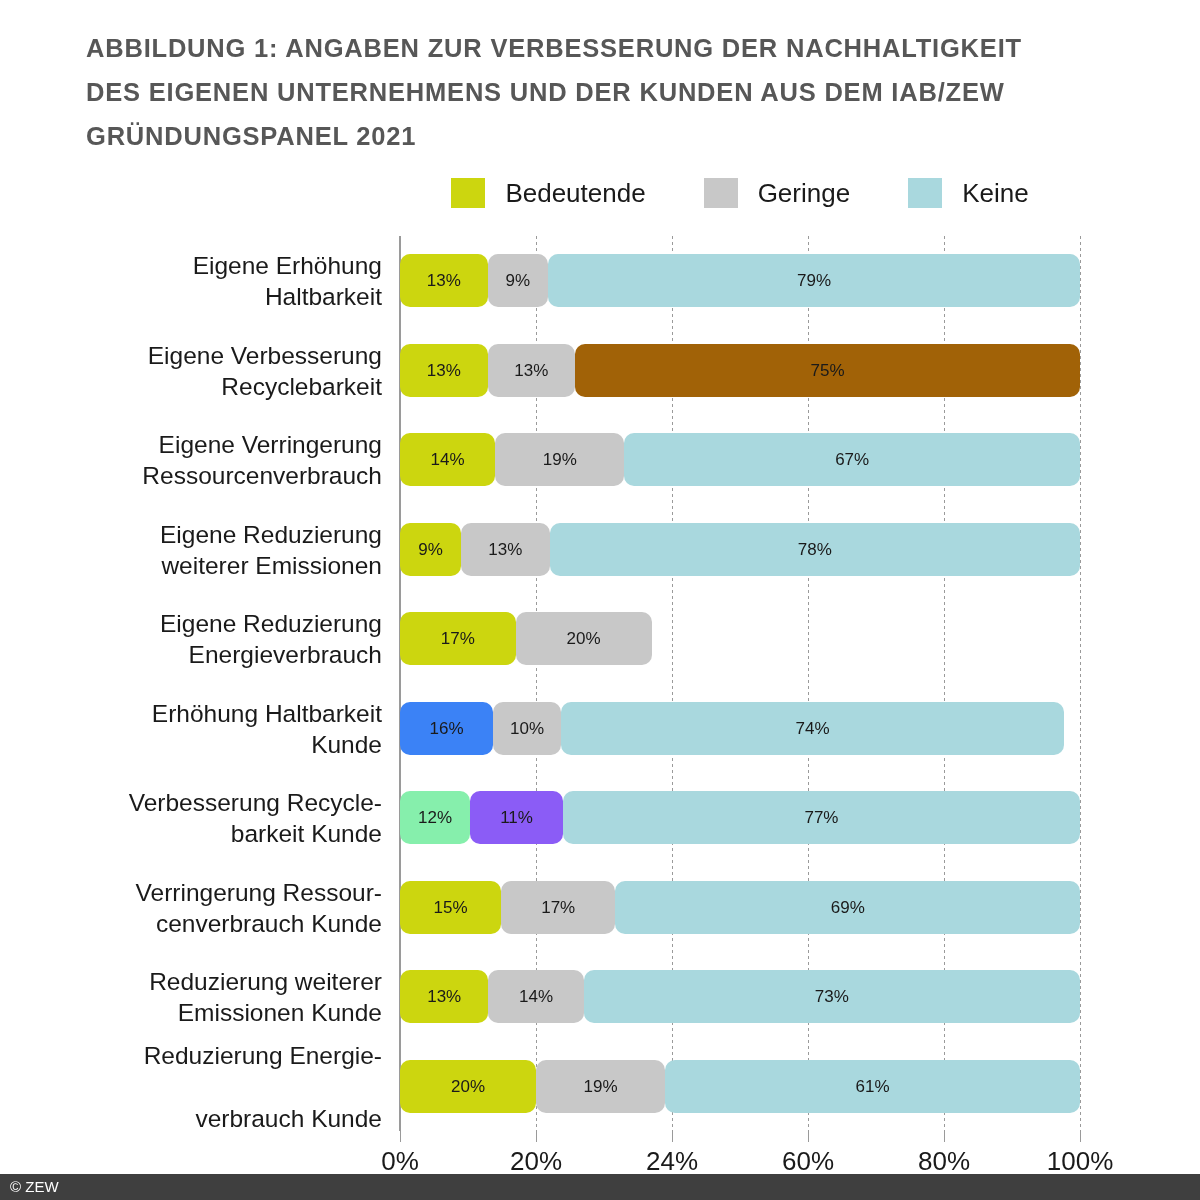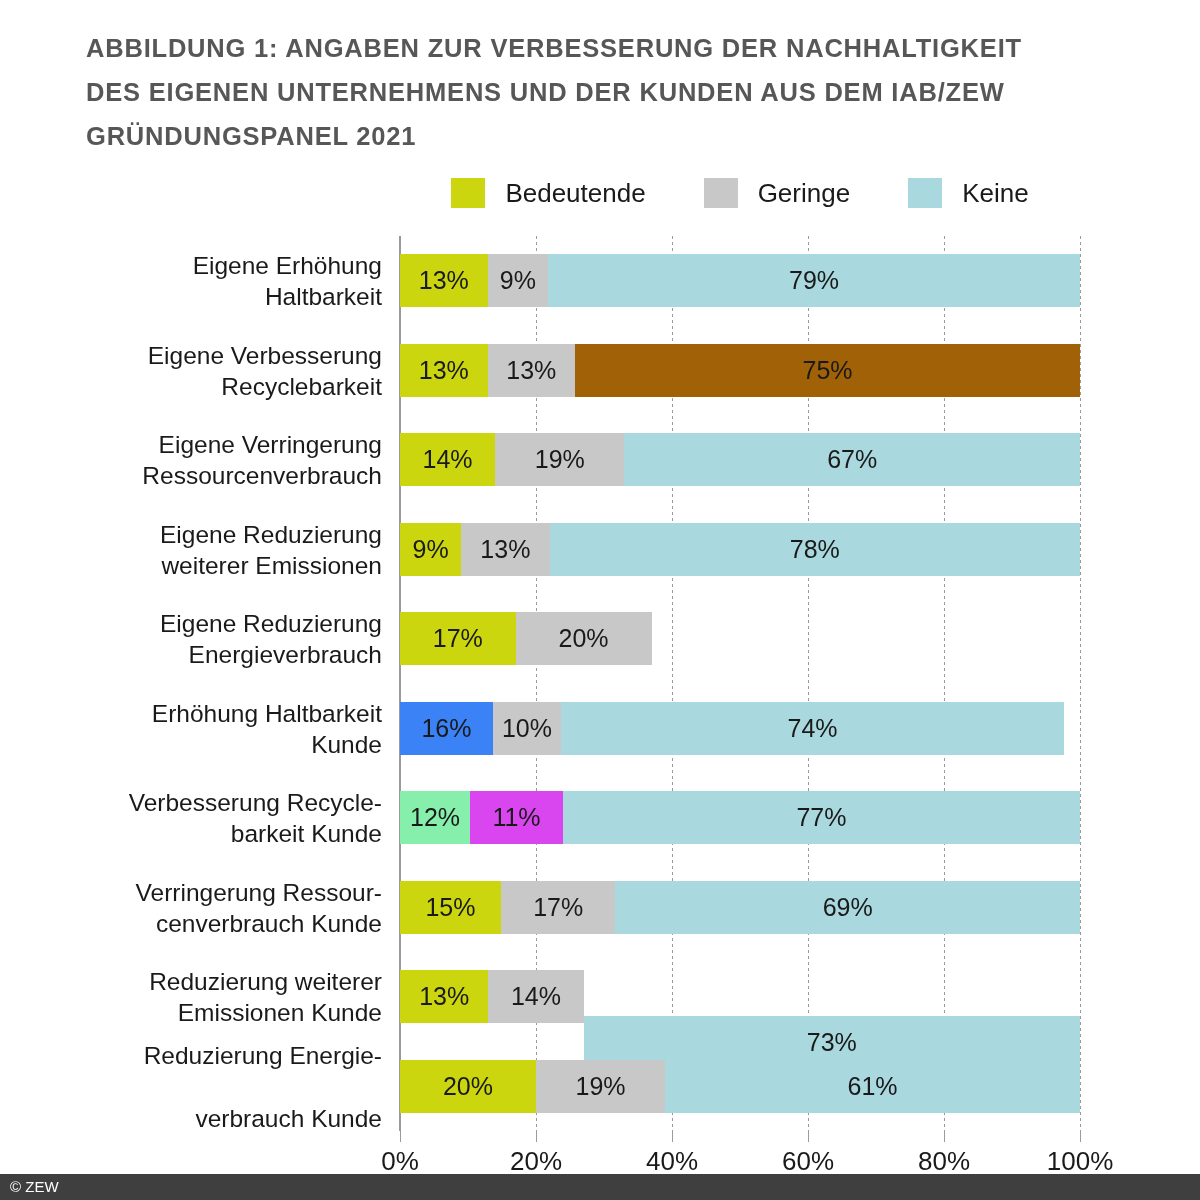--- a/index.html
+++ b/index.html
@@ -99,25 +99,26 @@
     left: 0;
     width: 680px;
     height: 53px;
     display: flex;
   }
   .seg {
     height: 53px;
     display: flex;
     align-items: center;
     justify-content: center;
-    font-size: 25px;
+    font-size: 17px;
     color: #1a1a1a;
     box-sizing: border-box;
     overflow: hidden;
     white-space: nowrap;
+    border-radius: 10px;
   }
   #cat-labels {
     position: absolute;
     left: 60px;
     top: 236px;
     width: 322px;
     height: 895px;
   }
   .cat-label-box {
     position: absolute;
@@ -273,44 +274,44 @@
       <div class="seg" style="width: 115.6px; background: rgb(204, 214, 15);">17%</div>
       <div class="seg" style="width: 136px; background: rgb(200, 200, 200);">20%</div>
     </div>
     <div class="row" style="top: 466px;">
       <div class="seg" style="width: 93px; background: #3b82f6;">16%</div>
       <div class="seg" style="width: 68px; background: rgb(200, 200, 200);">10%</div>
       <div class="seg" style="width: 503.2px; background: rgb(169, 216, 222);">74%</div>
     </div>
     <div class="row" style="top: 555px;">
       <div class="seg" style="width: 71px; background: #86efac;">12%</div>
-      <div class="seg" style="width: 94px; background: #d946ef;">11%</div>
+      <div class="seg" style="width: 94px; background: #8b5cf6;">11%</div>
       <div class="seg" style="width: 523.6px; background: rgb(169, 216, 222);">77%</div>
     </div>
     <div class="row" style="top: 645px;">
       <div class="seg" style="width: 102px; background: rgb(204, 214, 15);">15%</div>
       <div class="seg" style="width: 115.6px; background: rgb(200, 200, 200);">17%</div>
       <div class="seg" style="width: 469.2px; background: rgb(169, 216, 222);">69%</div>
     </div>
     <div class="row" style="top: 734px;">
       <div class="seg" style="width: 88.4px; background: rgb(204, 214, 15);">13%</div>
       <div class="seg" style="width: 95.2px; background: rgb(200, 200, 200);">14%</div>
-      <div class="seg" style="width: 496.4px; background: rgb(169, 216, 222); margin-top: 46px;">73%</div>
+      <div class="seg" style="width: 496.4px; background: rgb(169, 216, 222);">73%</div>
     </div>
     <div class="row" style="top: 824px;">
       <div class="seg" style="width: 136px; background: rgb(204, 214, 15);">20%</div>
       <div class="seg" style="width: 129.2px; background: rgb(200, 200, 200);">19%</div>
       <div class="seg" style="width: 414.8px; background: rgb(169, 216, 222);">61%</div>
     </div>
   </div>
 
 <div id="x-labels">
     <div class="x-label" style="left: 0px;">0%</div>
     <div class="x-label" style="left: 136px;">20%</div>
-    <div class="x-label" style="left: 272px;">40%</div>
+    <div class="x-label" style="left: 272px;">24%</div>
     <div class="x-label" style="left: 408px;">60%</div>
     <div class="x-label" style="left: 544px;">80%</div>
     <div class="x-label" style="left: 680px;">100%</div>
   </div>
 
 <div id="footer-bar">
   <div id="footer-text">© ZEW</div>
 </div>
 
 </body></html>

